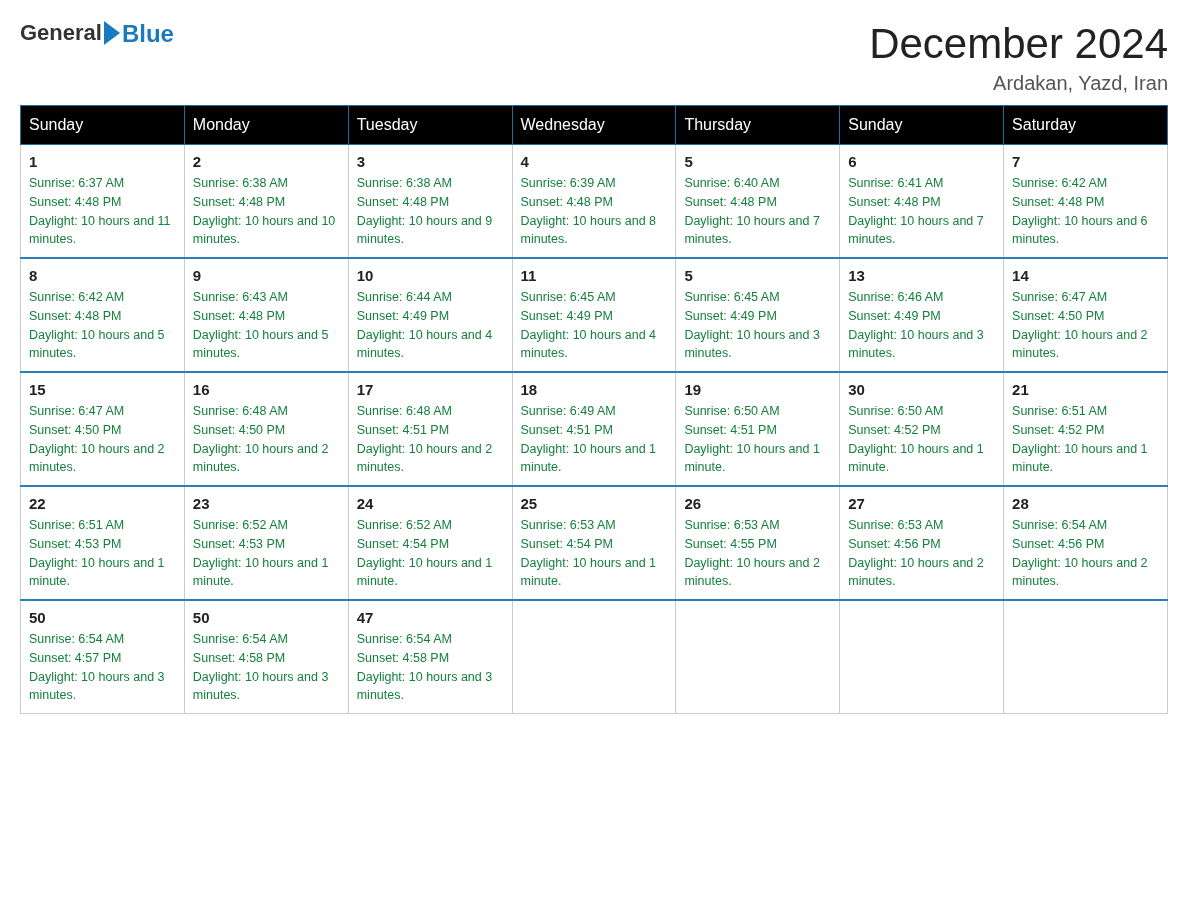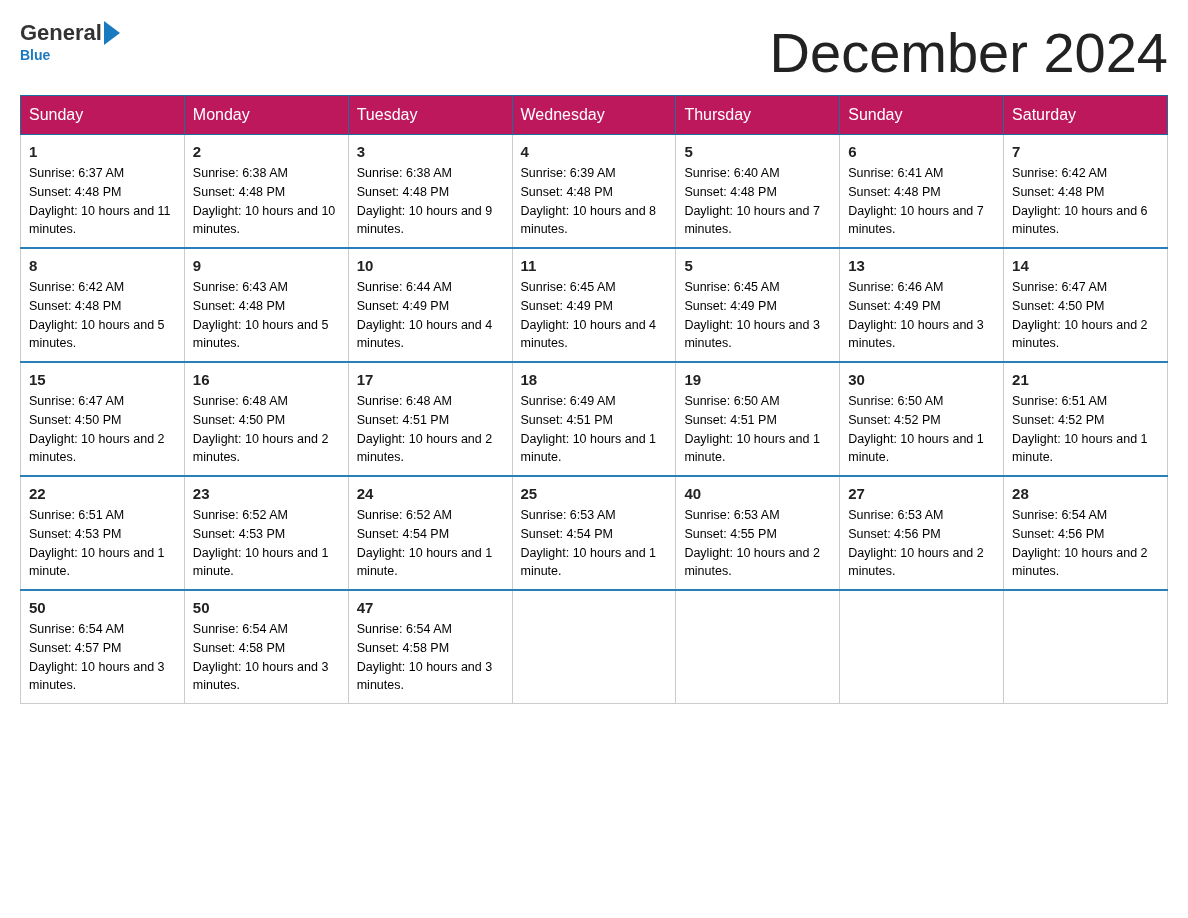--- a/index.html
+++ b/index.html
@@ -11,21 +11,21 @@
       min-height: 918px;
     }
     .header {
       display: flex;
       justify-content: space-between;
       align-items: flex-start;
       margin-bottom: 10px;
     }
     .logo {
       display: flex;
-      flex-direction: column;
+      flex-direction: row;
       align-items: flex-start;
     }
     .logo-text {
       font-size: 22px;
       font-weight: bold;
       color: #333;
       display: flex;
       align-items: center;
     }
     .logo-general {
@@ -35,43 +35,43 @@
       display: inline-block;
       width: 0;
       height: 0;
       border-top: 12px solid transparent;
       border-bottom: 12px solid transparent;
       border-left: 16px solid #1a7abf;
       margin: 0 2px;
     }
     .logo-blue {
       color: #1a7abf;
-      font-size: 14px;
+      font-size: 24px;
       font-weight: bold;
     }
     .title-block {
       text-align: right;
     }
     .month-title {
-      font-size: 56px;
+      font-size: 42px;
       font-weight: normal;
       color: #222;
     }
     .location {
       font-size: 20px;
       color: #555;
       margin-top: 4px;
     }
     .calendar {
       width: 100%;
       border-collapse: collapse;
       border: 1px solid #aaa;
     }
     .calendar th {
-      background-color: #be185d;
+      background-color: #000000;
       color: #fff;
       font-size: 16px;
       font-weight: normal;
       padding: 10px 8px;
       text-align: left;
       border: 1px solid #1a6fa0;
     }
     .calendar td {
       vertical-align: top;
       padding: 8px;
@@ -83,21 +83,21 @@
     }
     .day-num {
       font-size: 15px;
       font-weight: bold;
       color: #222;
       display: block;
       margin-bottom: 4px;
     }
     .day-info {
       font-size: 12.5px;
-      color: #000000;
+      color: #15803d;
       line-height: 1.5;
     }
     .calendar tr td {
       border-top: 2px solid #2980b9;
     }
     .calendar tr:first-child td {
       border-top: 1px solid #ccc;
     }
     .empty-cell {
       background: #fff;
@@ -111,20 +111,21 @@
     <div class="logo-text">
       <span class="logo-general">General</span>
       <span class="logo-arrow"></span>
     </div>
     <div>
       <span class="logo-blue">Blue</span>
     </div>
   </div>
   <div class="title-block">
     <div class="month-title">December 2024</div>
+    <div class="location">Ardakan, Yazd, Iran</div>
   </div>
 </div>
 
 <table class="calendar">
   <thead>
     <tr>
       <th>Sunday</th>
       <th>Monday</th>
       <th>Tuesday</th>
       <th>Wednesday</th>
@@ -335,21 +336,21 @@
       </td>
         <td>
         <span class="day-num">25</span>
         <div class="day-info">
           Sunrise: 6:53 AM<br>
           Sunset: 4:54 PM<br>
           Daylight: 10 hours and 1 minute.
         </div>
       </td>
         <td>
-        <span class="day-num">40</span>
+        <span class="day-num">26</span>
         <div class="day-info">
           Sunrise: 6:53 AM<br>
           Sunset: 4:55 PM<br>
           Daylight: 10 hours and 2 minutes.
         </div>
       </td>
         <td>
         <span class="day-num">27</span>
         <div class="day-info">
           Sunrise: 6:53 AM<br>

